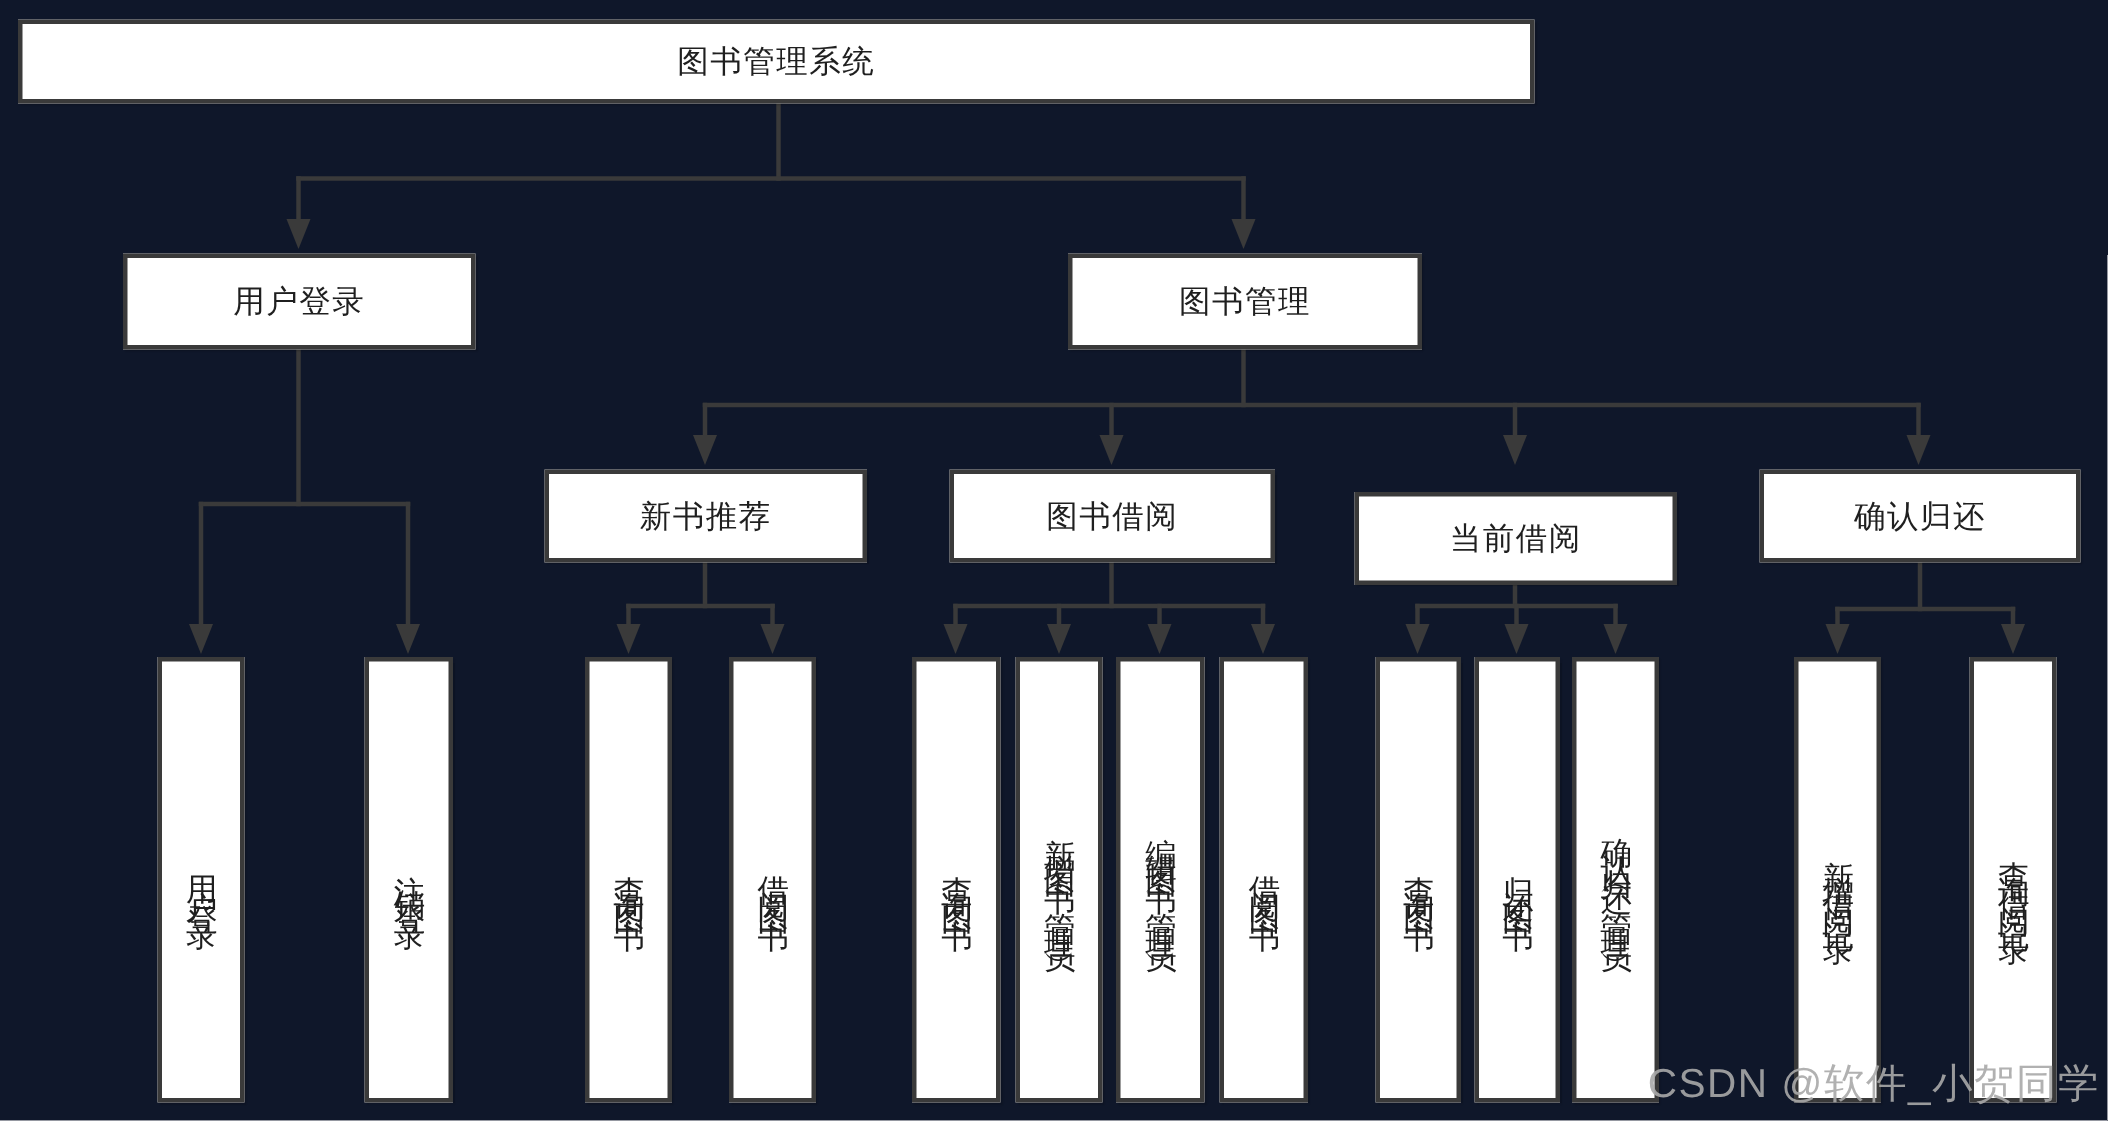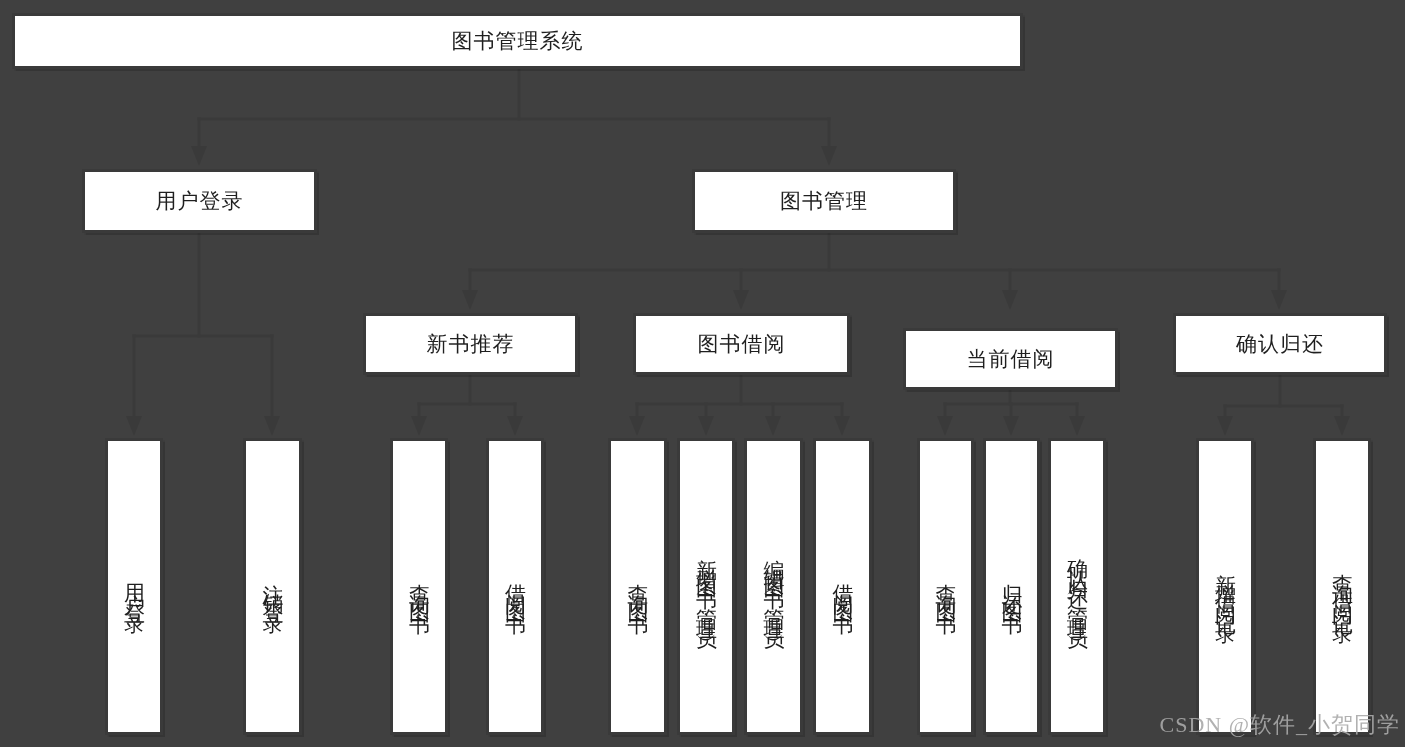--- a/index.html
+++ b/index.html
@@ -4,22 +4,22 @@
 <style>
   :root{
     --line:#3a3a3a;
     --text:#1f1f1f;
     --watermark:#a9a9a9;
   }
   html,body{margin:0;padding:0;background:#fff;}
   .canvas{
     position:relative;
     width:1405px;height:747px;
-    background:#404040;
-    font-family:Liberation Serif, serif;
+    background:#0f172a;
+    font-family:Liberation Sans, sans-serif;
     overflow:hidden;
   }
   svg.wires{position:absolute;left:0;top:0;z-index:1;}
   .box{
     position:absolute;
     box-sizing:border-box;
     border:3px solid var(--line);
     background:#fff;
     color:var(--text);
     display:flex;align-items:center;justify-content:center;
@@ -31,21 +31,21 @@
     writing-mode:vertical-rl;
     text-orientation:mixed;
     font-size:21px;
     line-height:1;
     letter-spacing:10px;
     white-space:nowrap;
   }
   .watermark{
     position:absolute;
     right:5px;bottom:7px;
-    font-size:22px;
+    font-size:27px;
     color:var(--watermark);
     opacity:0.9;
     letter-spacing:1px;
     z-index:5;
     white-space:nowrap;
   }
 </style>
 </head>
 <body>
 
@@ -122,21 +122,21 @@
     </g>
   </svg>
 
   <div class="box hbox" style="left:12px;top:13px;width:1011px;height:56px">
     <span>图书管理系统</span>
   </div>
 
   <div class="box hbox" style="left:82px;top:169px;width:235px;height:64px">
     <span>用户登录</span>
   </div>
-  <div class="box hbox" style="left:692px;top:169px;width:264px;height:64px">
+  <div class="box hbox" style="left:712px;top:169px;width:236px;height:64px">
     <span>图书管理</span>
   </div>
 
   <div class="box hbox" style="left:363px;top:313px;width:215px;height:62px">
     <span>新书推荐</span>
   </div>
   <div class="box hbox" style="left:633px;top:313px;width:217px;height:62px">
     <span>图书借阅</span>
   </div>
   <div class="box hbox" style="left:903px;top:328px;width:215px;height:62px">

